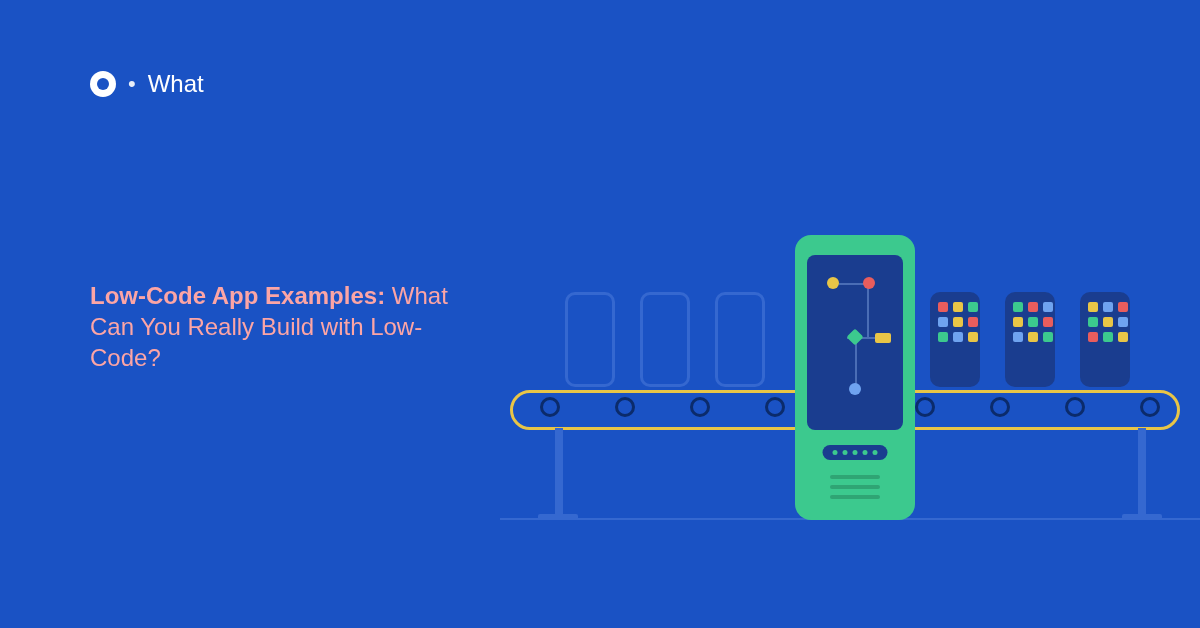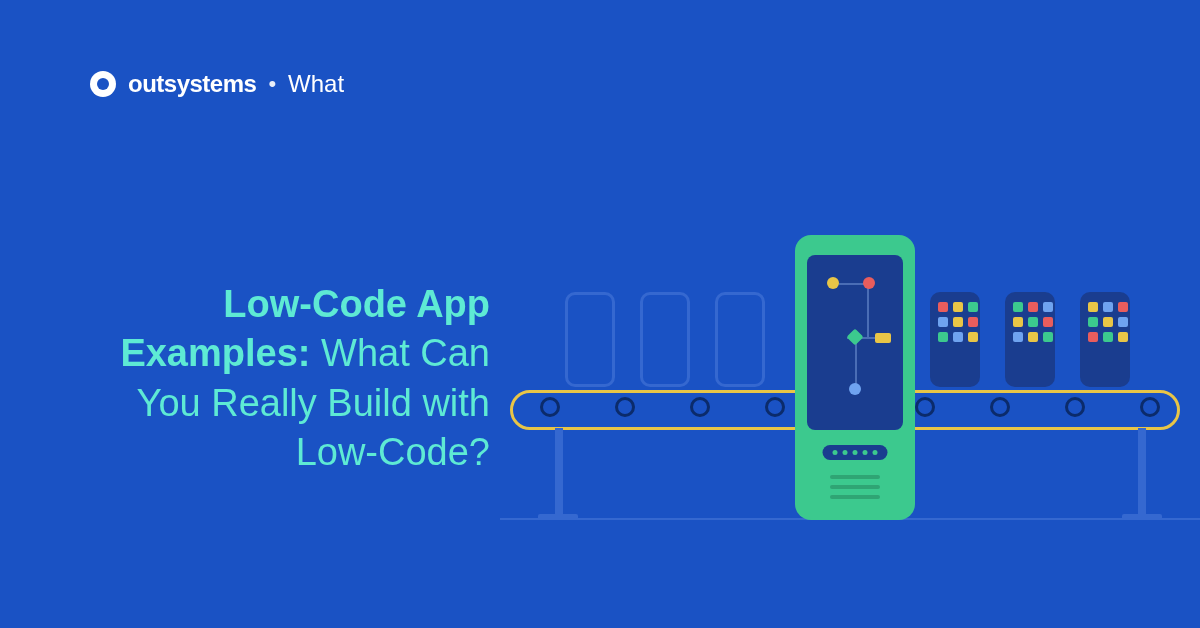--- a/index.html
+++ b/index.html
@@ -46,25 +46,24 @@
     }
     .blog-label {
       font-size: 24px;
       font-weight: 400;
     }
     .heading {
       position: absolute;
       top: 280px;
       left: 90px;
       width: 400px;
-      font-size: 38px;
+      font-size: 24px;
       line-height: 1.3;
       font-weight: 400;
-      color: #5eead4;
-      text-align: right;
+      color: #fca5a5;
     }
     .heading .bold { font-weight: 700; }
 
     
     .illus {
       position: absolute;
       right: 30px;
       top: 210px;
       width: 640px;
       height: 360px;
@@ -185,21 +184,20 @@
       height: 4px;
       background: #2fa574;
       border-radius: 2px;
     }
   </style>
 </head>
 <body>
 
 <div class="logo-row">
   <span class="logo-circle"></span>
-  <span class="brand-name">outsystems</span>
   <span class="dot-sep">•</span>
   <span class="blog-label">What</span>
 </div>
 
 <h1 class="heading">
   <span class="bold">Low-Code App Examples:</span><span> What Can You Really Build with Low-Code?</span>
 </h1>
 
 <div class="illus">
   <div class="ground"></div>

